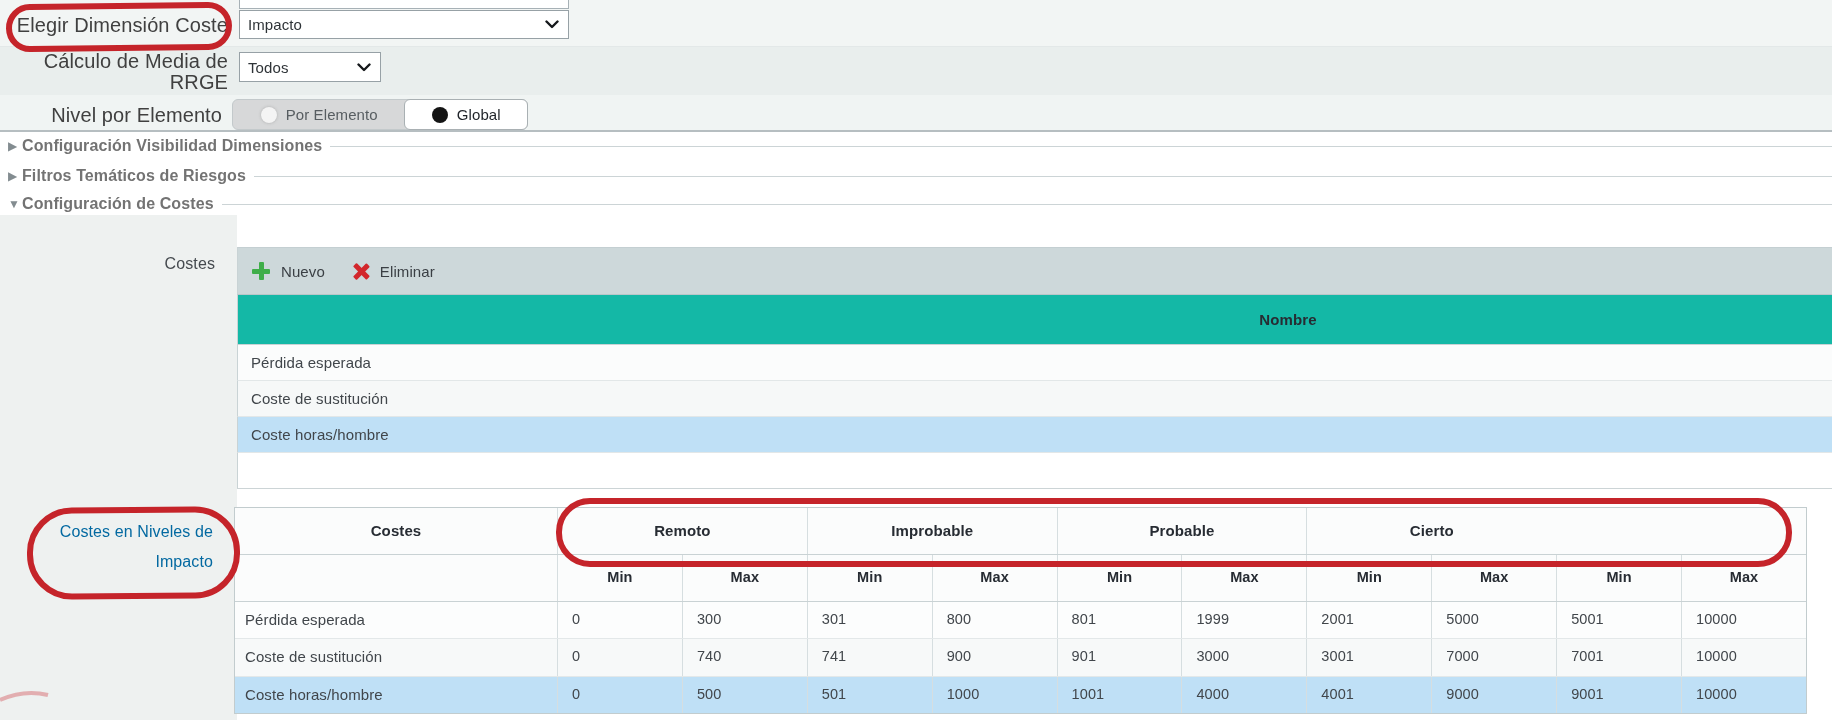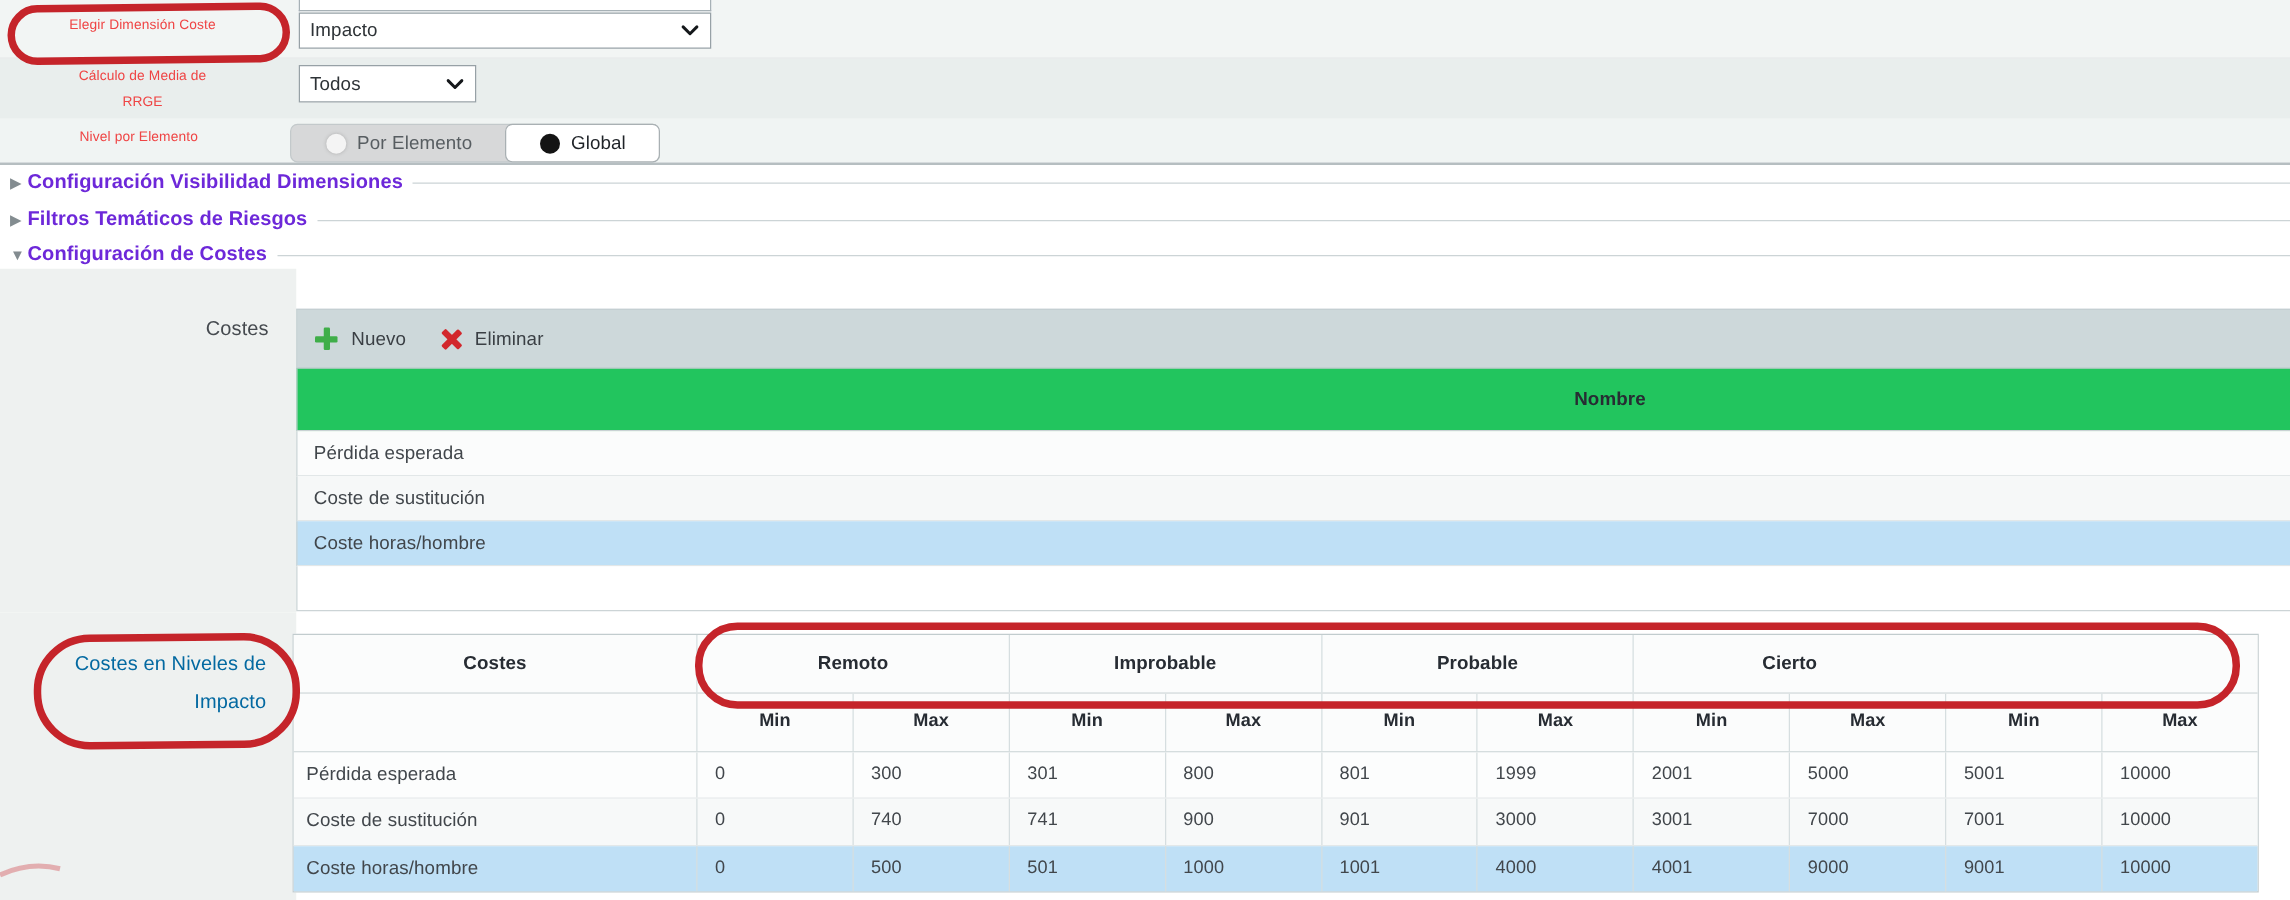--- a/index.html
+++ b/index.html
@@ -6,21 +6,21 @@
   #screen{
     position:relative;width:1832px;height:720px;overflow:hidden;background:#ffffff;
     font-family:"Liberation Sans",sans-serif;color:#3c4146;letter-spacing:.1px;
   }
   .abs{position:absolute;box-sizing:border-box;}
 
   
   #row1{left:0;top:0;width:1832px;height:47px;background:#f2f5f4;border-bottom:1px solid #e3e8e8;}
   #row2{left:0;top:47px;width:1832px;height:48px;background:#e9eeed;}
   #row3{left:0;top:95px;width:1832px;height:35px;background:#f0f4f3;}
-  .flabel{color:#ef4444;font-size:11px;text-align:center;}
+  .flabel{color:#404040;font-size:20px;text-align:right;}
   #lbl-elegir{left:0;top:14px;width:228px;}
   #lbl-calculo{left:0;top:51px;width:228px;line-height:21px;}
   #lbl-nivel{left:0;top:104px;width:222px;}
 
   .dropdown{background:#fff;border:1px solid #97a1a6;display:flex;align-items:center;
     font-size:15px;color:#2e3337;padding-left:8px;cursor:default;}
   #dd-impacto{left:239px;top:10px;width:330px;height:29px;}
   #dd-todos{left:239px;top:52px;width:142px;height:30px;}
   .dd-chev{margin-left:auto;margin-right:9px;display:flex;align-items:center;}
   #mini-box{left:239px;top:0;width:330px;height:9px;background:#fff;
@@ -36,39 +36,39 @@
   .radio{width:16px;height:16px;border-radius:50%;}
   .radio.off{background:#f4f4f4;box-shadow:0 0 3px rgba(120,120,120,.45);}
   .radio.on{background:#141414;}
 
   #divider{left:0;top:130px;width:1832px;height:2px;background:#b6bec1;}
 
   
   .sec{left:0;display:flex;align-items:center;padding-left:8px;width:1832px;height:24px;cursor:default;}
   #sec1{top:134px;} #sec2{top:164px;} #sec3{top:192px;}
   .tri{color:#838c90;font-size:12px;width:14px;}
-  .sec .sectitle{font-size:16px;font-weight:bold;color:#6d28d9;white-space:nowrap;}
+  .sec .sectitle{font-size:16px;font-weight:bold;color:#737373;white-space:nowrap;}
   .secline{flex:1;height:1px;background:#ccd4d6;margin-left:8px;}
 
   
   #leftcol1{left:0;top:215px;width:237px;height:275px;background:#eef1f0;}
   #costes-label{left:0;top:255px;width:215px;text-align:right;font-size:16px;color:#454a4f;}
   #toolbar{left:237px;top:247px;width:1595px;height:48px;background:#cdd8da;
     border-top:1px solid #c4cfd2;border-bottom:1px solid #bac6c9;border-left:1px solid #c9d3d5;
     display:flex;align-items:center;padding-left:14px;}
   .tbtn{display:flex;align-items:center;gap:11px;font-size:15px;color:#3a3f44;
     margin-right:28px;cursor:pointer;}
   .plus-ic{position:relative;width:18px;height:18px;}
   .plus-ic::before{content:"";position:absolute;left:6.5px;top:0;width:5px;height:18px;background:#3fae49;border-radius:1px;}
   .plus-ic::after{content:"";position:absolute;left:0;top:6.5px;width:18px;height:5px;background:#3fae49;border-radius:1px;}
   .x-ic{position:relative;width:16px;height:16px;}
   .x-ic::before,.x-ic::after{content:"";position:absolute;left:6px;top:-1px;width:4.6px;height:19px;background:#d2272c;border-radius:1px;}
   .x-ic::before{transform:rotate(45deg);} .x-ic::after{transform:rotate(-45deg);}
 
-  #t1-header{left:237px;top:295px;width:1595px;height:50px;background:#22c55e;
+  #t1-header{left:237px;top:295px;width:1595px;height:50px;background:#14b8a6;
     border-bottom:1px solid #c9d2d4;border-left:1px solid #c9d3d5;overflow:hidden;}
   #t1-header .inner{width:2100px;text-align:center;line-height:49px;font-weight:bold;
     font-size:15px;color:#272c33;}
   .t1-row{left:237px;width:1595px;height:36px;line-height:35px;padding-left:13px;
     font-size:15px;color:#41464b;border-bottom:1px solid #e2e7e8;border-left:1px solid #c9d3d5;cursor:default;}
   #t1r0{top:345px;background:#fbfcfc;}
   #t1r1{top:381px;background:#f6f8f8;}
   #t1r2{top:417px;background:#bfe0f6;}
   #t1-empty{left:237px;top:453px;width:1595px;height:35px;background:#fff;border-left:1px solid #c9d3d5;}
   #t1-bottom{left:237px;top:488px;width:1595px;height:1px;background:#ccd4d6;}

